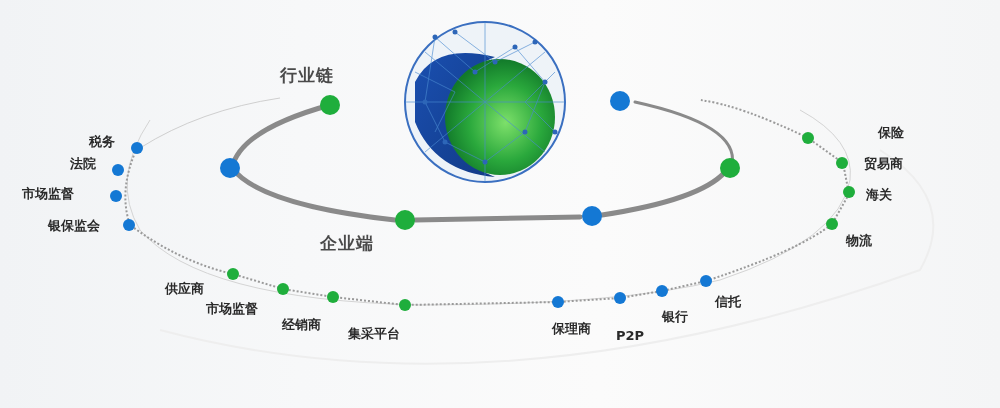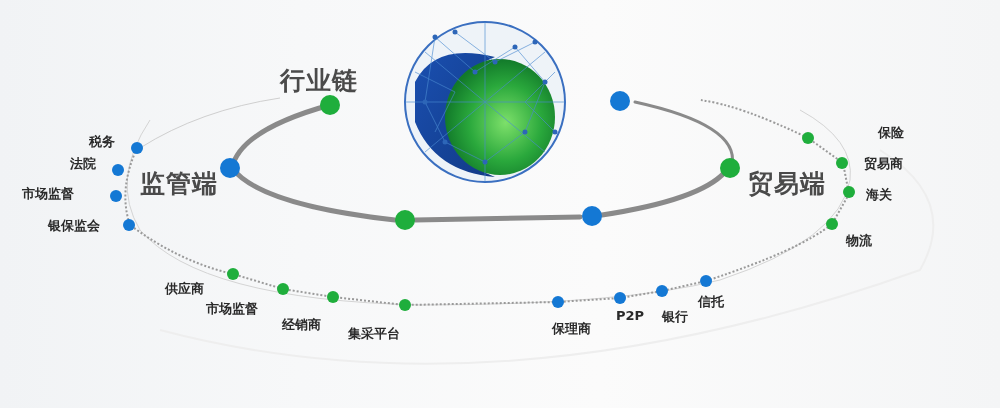--- a/index.html
+++ b/index.html
@@ -4,21 +4,21 @@
 <style>
   html, body { margin:0; padding:0; }
   body {
     width:1000px; height:408px; overflow:hidden; position:relative;
     background: linear-gradient(90deg,#f1f3f5 0%, #f7f8f9 30%, #fbfbfb 60%, #f4f5f6 100%);
     font-family:"DejaVu Sans","Liberation Sans",sans-serif;
   }
   .stage { position:absolute; left:0; top:0; width:1000px; height:408px; }
   svg.lines { position:absolute; left:0; top:0; }
   .lbl { position:absolute; color:#3a3a3a; white-space:nowrap; font-weight:bold; }
-  .lbl.big { font-size:25px; color:#4a4a4a; letter-spacing:1px; }
+  .lbl.big { font-size:17px; color:#4a4a4a; letter-spacing:1px; }
   .lbl.small { font-size:13px; color:#2a2a2a; }
   .dot { position:absolute; border-radius:50%; }
   .dot.big { width:20px; height:20px; margin:-10px 0 0 -10px; }
   .dot.small { width:12px; height:12px; margin:-6px 0 0 -6px; }
   .green { background:#1fae3c; }
   .blue { background:#1478d4; }
   .globe { position:absolute; left:395px; top:12px; width:180px; height:180px; }
 </style>
 </head>
 <body>
@@ -73,26 +73,25 @@
         <circle cx="60" cy="20" r="2.5"></circle>
         <circle cx="140" cy="30" r="2.5"></circle>
     </g>
   </svg>
 
   <div class="lbl big" style="left:280px;top:64px">行业链</div>
   <div class="dot big green" style="left:330px;top:105px"></div>
 
   <div class="dot big blue" style="left:620px;top:101px"></div>
 
-  <div class="lbl big" style="left:140px;top:167px">监管端</div>
   <div class="dot big blue" style="left:230px;top:168px"></div>
 
-  <div class="lbl big" style="left:748px;top:167px">贸易端</div>
   <div class="dot big green" style="left:730px;top:168px"></div>
 
+  <div class="lbl big" style="left:320px;top:232px">企业端</div>
   <div class="dot big green" style="left:405px;top:220px"></div>
 
   <div class="dot big blue" style="left:592px;top:216px"></div>
 
   <div class="lbl small" style="left:89px;top:133px">税务</div>
   <div class="dot small blue" style="left:137px;top:148px"></div>
   <div class="lbl small" style="left:70px;top:155px">法院</div>
   <div class="dot small blue" style="left:118px;top:170px"></div>
   <div class="lbl small" style="left:22px;top:185px">市场监督</div>
   <div class="dot small blue" style="left:116px;top:196px"></div>
@@ -112,19 +111,19 @@
   <div class="dot small green" style="left:233px;top:274px"></div>
   <div class="lbl small" style="left:206px;top:300px">市场监督</div>
   <div class="dot small green" style="left:283px;top:289px"></div>
   <div class="lbl small" style="left:282px;top:316px">经销商</div>
   <div class="dot small green" style="left:333px;top:297px"></div>
   <div class="lbl small" style="left:348px;top:325px">集采平台</div>
   <div class="dot small green" style="left:405px;top:305px"></div>
 
   <div class="lbl small" style="left:552px;top:320px">保理商</div>
   <div class="dot small blue" style="left:558px;top:302px"></div>
-  <div class="lbl small" style="left:616px;top:308px">P2P</div>
+  <div class="lbl small" style="left:616px;top:328px">P2P</div>
   <div class="dot small blue" style="left:620px;top:298px"></div>
   <div class="lbl small" style="left:662px;top:308px">银行</div>
   <div class="dot small blue" style="left:662px;top:291px"></div>
-  <div class="lbl small" style="left:698px;top:293px">信托</div>
+  <div class="lbl small" style="left:715px;top:293px">信托</div>
   <div class="dot small blue" style="left:706px;top:281px"></div>
 </div>
 
 </body></html>

